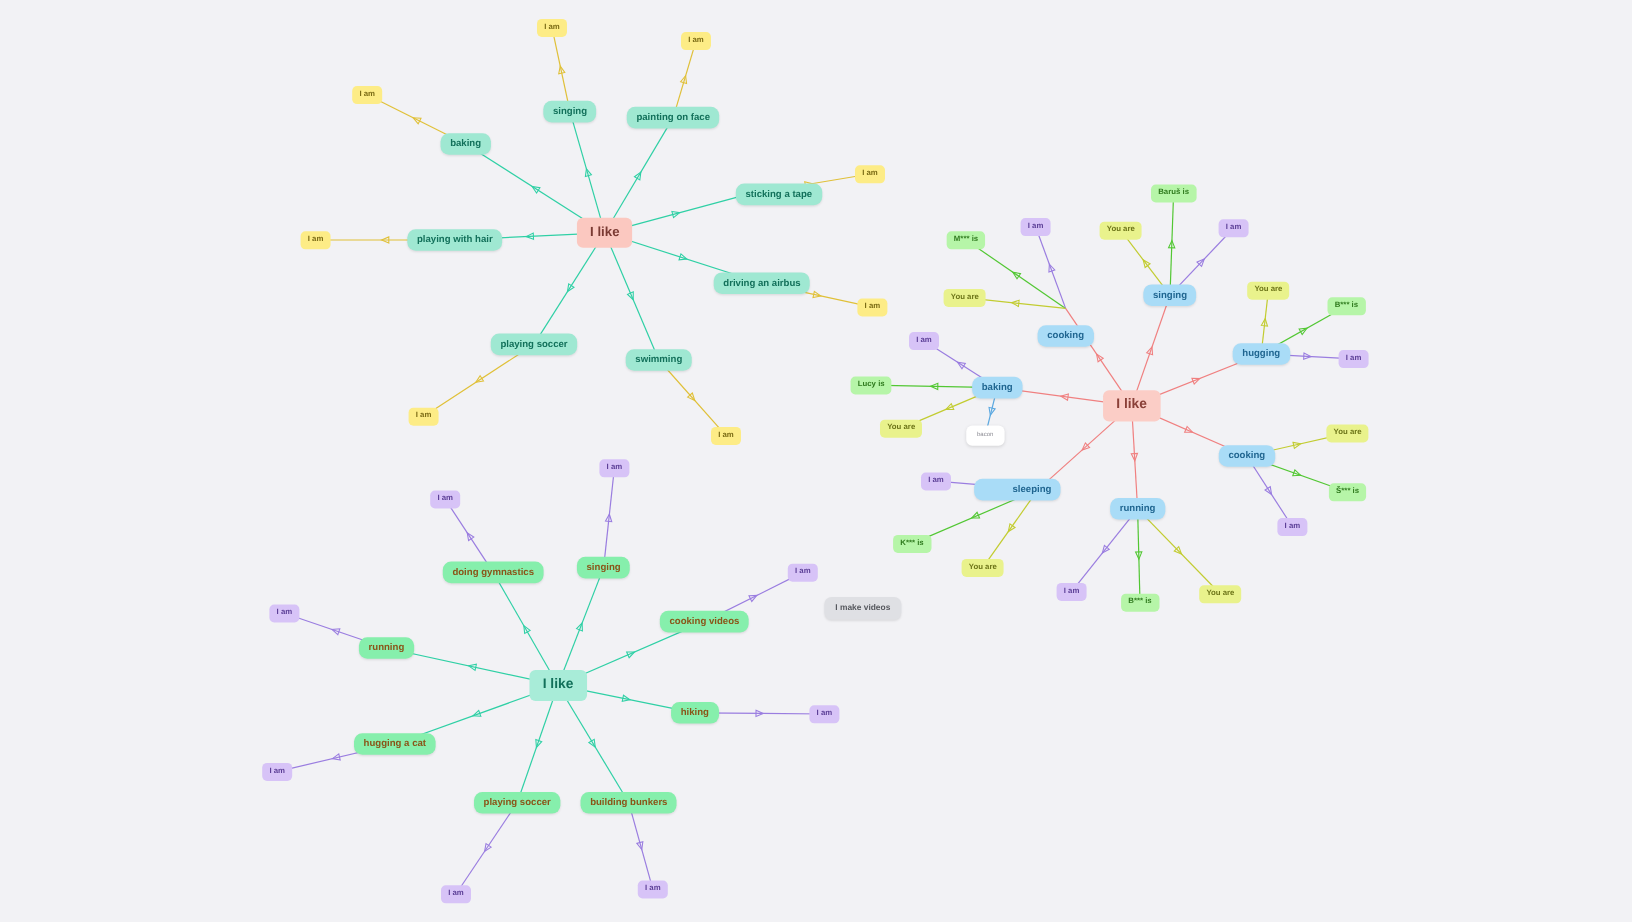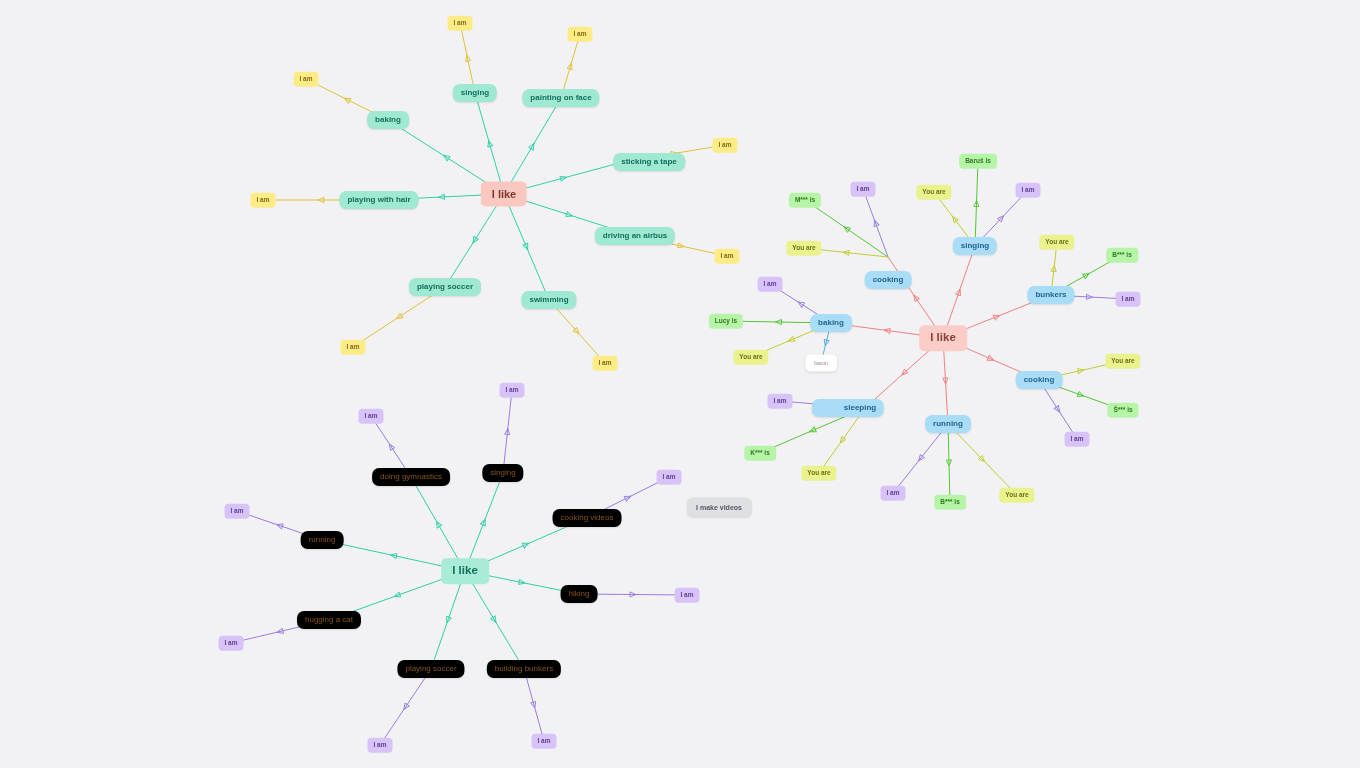--- a/index.html
+++ b/index.html
@@ -78,23 +78,23 @@
   .n-blue {
     background: #a9dcf7;
     color: #1f6590;
     font-weight: bold;
     font-size: 8px;
     padding: 5px 8px;
     border-radius: 7px;
     box-shadow: 0 1px 2px rgba(0,0,0,0.10);
   }
   .n-orange {
-    background: #000000;
+    background: #86efac;
     color: #8a5418;
-    font-weight: normal;
+    font-weight: bold;
     font-size: 8px;
     padding: 5px 8px;
     border-radius: 7px;
     box-shadow: 0 1px 2px rgba(0,0,0,0.10);
   }
   
   .n-yellow {
     background: #fdec86;
     color: #7a6a14;
     font-weight: bold;
@@ -293,21 +293,21 @@
       <div class="node n-yellow" style="left: 605px; top: 363px;">I am</div>
       <div class="node n-root-pink2" style="left: 943px; top: 338px;">I like</div>
       <div class="node n-blue" style="left: 888px; top: 257px; margin-top: 23px;">cooking</div>
       <div class="node n-green" style="left: 805px; top: 200px;">M*** is</div>
       <div class="node n-purple" style="left: 863px; top: 189px;">I am</div>
       <div class="node n-khaki" style="left: 804px; top: 248px;">You are</div>
       <div class="node n-blue" style="left: 975px; top: 246px;">singing</div>
       <div class="node n-green" style="left: 978px; top: 161px;">Baruš is</div>
       <div class="node n-khaki" style="left: 934px; top: 192px;">You are</div>
       <div class="node n-purple" style="left: 1028px; top: 190px;">I am</div>
-      <div class="node n-blue" style="left: 1051px; top: 295px;">bunkers</div>
+      <div class="node n-blue" style="left: 1051px; top: 295px;">hugging</div>
       <div class="node n-khaki" style="left: 1057px; top: 242px;">You are</div>
       <div class="node n-green" style="left: 1122px; top: 255px;">B*** is</div>
       <div class="node n-purple" style="left: 1128px; top: 299px;">I am</div>
       <div class="node n-blue" style="left: 831px; top: 323px;">baking</div>
       <div class="node n-purple" style="left: 770px; top: 284px;">I am</div>
       <div class="node n-green" style="left: 726px; top: 321px;">Lucy is</div>
       <div class="node n-khaki" style="left: 751px; top: 357px;">You are</div>
       <div class="node n-white" style="left: 821px; top: 363px;">bacon</div>
       <div class="node n-blue" style="left: 1039px; top: 380px;">cooking</div>
       <div class="node n-khaki" style="left: 1123px; top: 361px;">You are</div>

